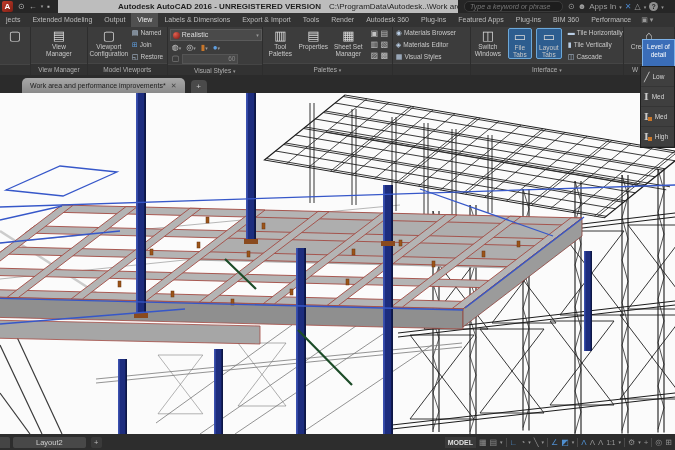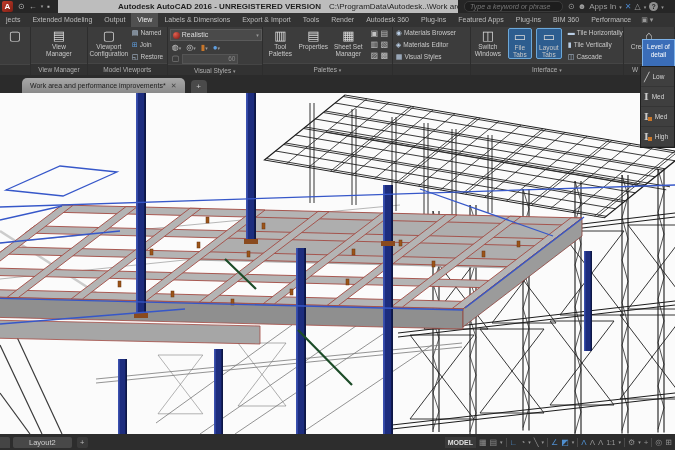--- a/index.html
+++ b/index.html
@@ -73,21 +73,21 @@
         color:#1c1c1c;font-size:7px;line-height:15px;padding:0 8px;display:flex;align-items:center;gap:5px;}
   .ftab .x{color:#444;font-size:7px;}
   .fplus{margin-left:6px;width:16px;height:13px;background:#4a4a4a;border-radius:4px 4px 0 0;color:#ccc;
          font-size:8px;text-align:center;line-height:13px;}
   
   .canvas{position:absolute;top:93px;left:0;width:675px;height:341px;background:#fbfbfb;overflow:hidden;}
   
   .status{position:absolute;top:434px;left:0;width:675px;height:16px;background:#2d2d2d;display:flex;
           align-items:center;font-size:7.5px;color:#c9c9c9;}
   .ltabstub{width:10px;height:11px;background:#454545;border-radius:0 2px 0 0;margin-right:3px;}
-  .ltab{background:#484848;border-radius:2px;padding:0 16px;height:11px;line-height:11px;color:#cfcfcf;}
+  .ltab{background:#484848;border-radius:2px;padding:0 23px;height:11px;line-height:11px;color:#cfcfcf;}
   .lplus{margin-left:5px;width:11px;height:11px;background:#3a3a3a;border-radius:2px;color:#bbb;
          text-align:center;line-height:11px;}
   .sright{margin-left:auto;display:flex;align-items:center;gap:3px;padding-right:3px;}
   .model{font-size:7px;font-weight:bold;color:#e0e0e0;background:#3a3a3a;padding:0 3px;line-height:11px;}
   .sic{font-size:8px;line-height:11px;color:#8f8f8f;}
   .sic.on{color:#4f8fd0;}
   .ssep{width:1px;height:9px;background:#4a4a4a;}
   .sscale{font-size:6.5px;color:#9f9f9f;}
 </style>
 </head>

